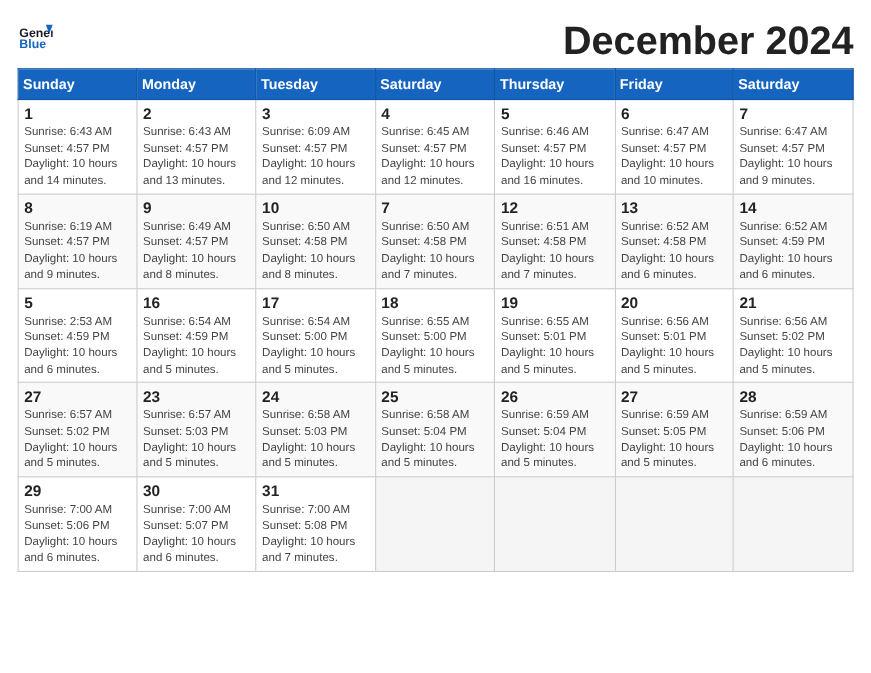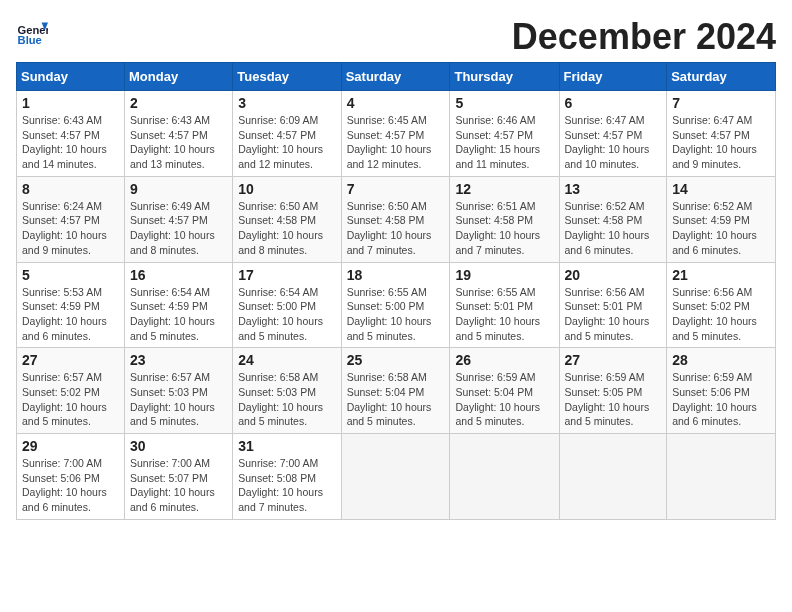--- a/index.html
+++ b/index.html
@@ -142,21 +142,21 @@
           <span>Sunrise: 6:45 AM</span><br>
           <span>Sunset: 4:57 PM</span><br>
           <span>Daylight: 10 hours and 12 minutes.</span>
         </div>
       </td>
         <td>
         <span class="day-number">5</span>
         <div class="day-info">
           <span>Sunrise: 6:46 AM</span><br>
           <span>Sunset: 4:57 PM</span><br>
-          <span>Daylight: 15 hours and 11 minutes.</span>
+          <span>Daylight: 10 hours and 16 minutes.</span>
         </div>
       </td>
         <td>
         <span class="day-number">6</span>
         <div class="day-info">
           <span>Sunrise: 6:47 AM</span><br>
           <span>Sunset: 4:57 PM</span><br>
           <span>Daylight: 10 hours and 10 minutes.</span>
         </div>
       </td>
@@ -166,21 +166,21 @@
           <span>Sunrise: 6:47 AM</span><br>
           <span>Sunset: 4:57 PM</span><br>
           <span>Daylight: 10 hours and 9 minutes.</span>
         </div>
       </td>
       </tr>
       <tr>
         <td>
         <span class="day-number">8</span>
         <div class="day-info">
-          <span>Sunrise: 6:24 AM</span><br>
+          <span>Sunrise: 6:19 AM</span><br>
           <span>Sunset: 4:57 PM</span><br>
           <span>Daylight: 10 hours and 9 minutes.</span>
         </div>
       </td>
         <td>
         <span class="day-number">9</span>
         <div class="day-info">
           <span>Sunrise: 6:49 AM</span><br>
           <span>Sunset: 4:57 PM</span><br>
           <span>Daylight: 10 hours and 8 minutes.</span>
@@ -224,21 +224,21 @@
           <span>Sunrise: 6:52 AM</span><br>
           <span>Sunset: 4:59 PM</span><br>
           <span>Daylight: 10 hours and 6 minutes.</span>
         </div>
       </td>
       </tr>
       <tr>
         <td>
         <span class="day-number">5</span>
         <div class="day-info">
-          <span>Sunrise: 5:53 AM</span><br>
+          <span>Sunrise: 2:53 AM</span><br>
           <span>Sunset: 4:59 PM</span><br>
           <span>Daylight: 10 hours and 6 minutes.</span>
         </div>
       </td>
         <td>
         <span class="day-number">16</span>
         <div class="day-info">
           <span>Sunrise: 6:54 AM</span><br>
           <span>Sunset: 4:59 PM</span><br>
           <span>Daylight: 10 hours and 5 minutes.</span>

